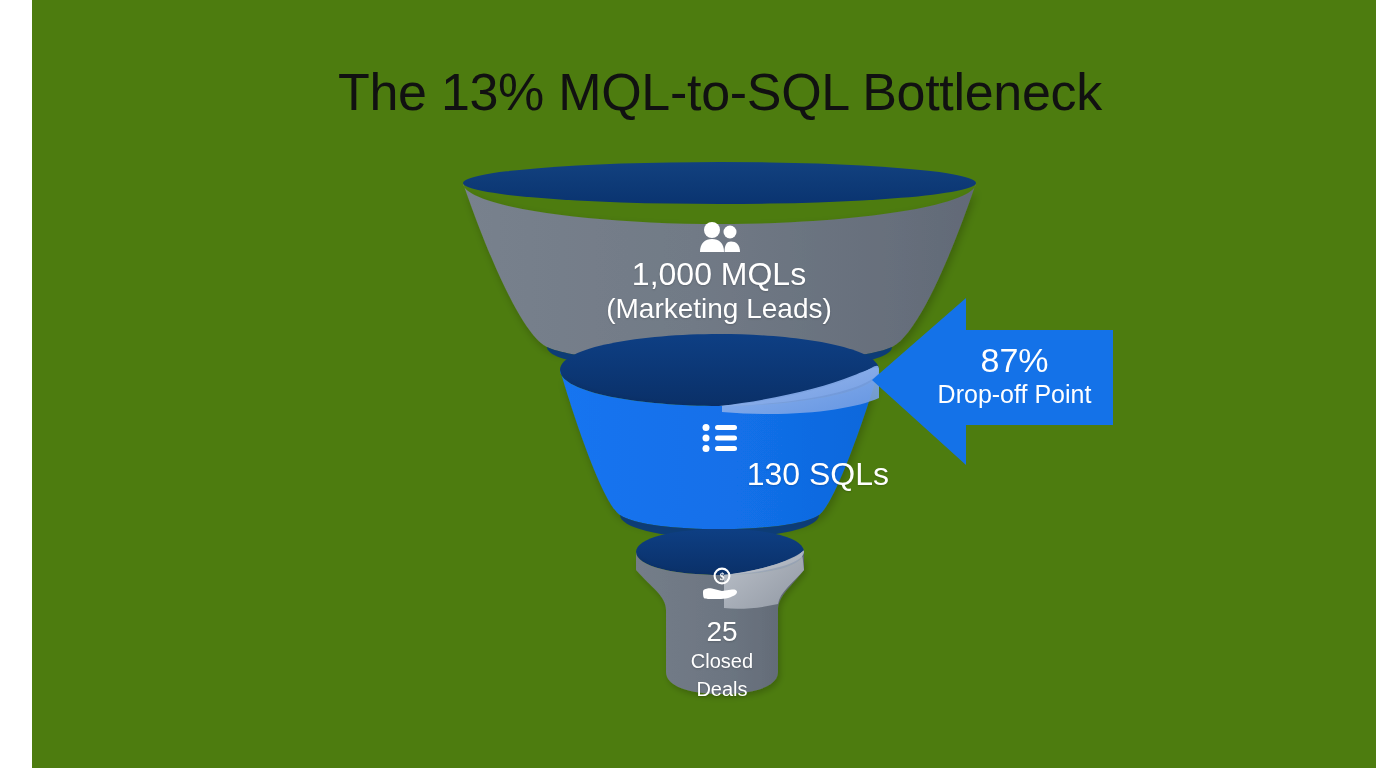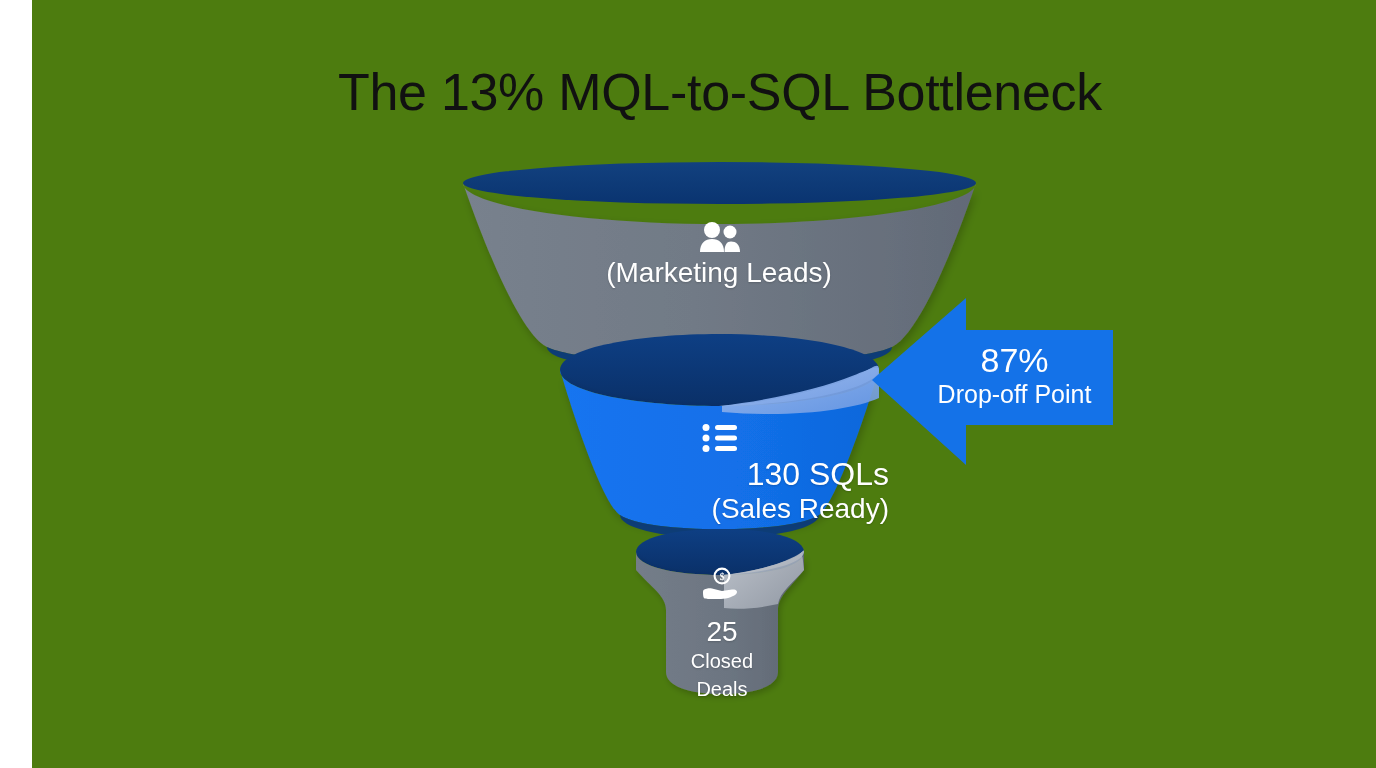--- a/index.html
+++ b/index.html
@@ -225,26 +225,26 @@
     <g transform="translate(671,568)">
       <circle cx="19" cy="8" r="7.4" fill="none" stroke="#ffffff" stroke-width="2.1"></circle>
       <text x="19" y="11.6" font-family="'Liberation Serif', serif" font-size="9.5" fill="#ffffff" text-anchor="middle" font-weight="bold">$</text>
       <path d="M1,24 C1,21 5,19.5 9,20.5 L19,23 L29,21.5 C33,21 35,23 33.5,25.5
                C32,28 24,31 18,31 L6,31 C3,31 1,28.5 1,24 Z" fill="#ffffff"></path>
       <path d="M0,23.5 C0,21.5 2.5,20.5 5,21.5 L5,30.5 L2,30.5 C0.5,30.5 0,28.5 0,23.5 Z" fill="#ffffff"></path>
     </g>
   </svg>
 
   <div class="stage-text" style="left:487px; top:256px; width:400px;">
+    <div class="stage-value">1,000 MQLs</div>
     <div class="stage-sub">(Marketing Leads)</div>
   </div>
 
   <div class="stage-text" style="left:537px; top:456px; width:320px;text-align:right;">
     <div class="stage-value">130 SQLs</div>
-    <div class="stage-sub">(Sales Ready)</div>
   </div>
 
   <div class="stage-text" style="left:610px; top:616px; width:160px;">
     <div class="stage-value stage-value-sm">25</div>
     <div class="stage-sub stage-sub-sm">Closed</div>
     <div class="stage-sub stage-sub-sm">Deals</div>
   </div>
 
   <div class="callout-text" style="left:890px; top:341px; width:185px;text-align:center;">
     <div class="callout-pct">87%</div>

